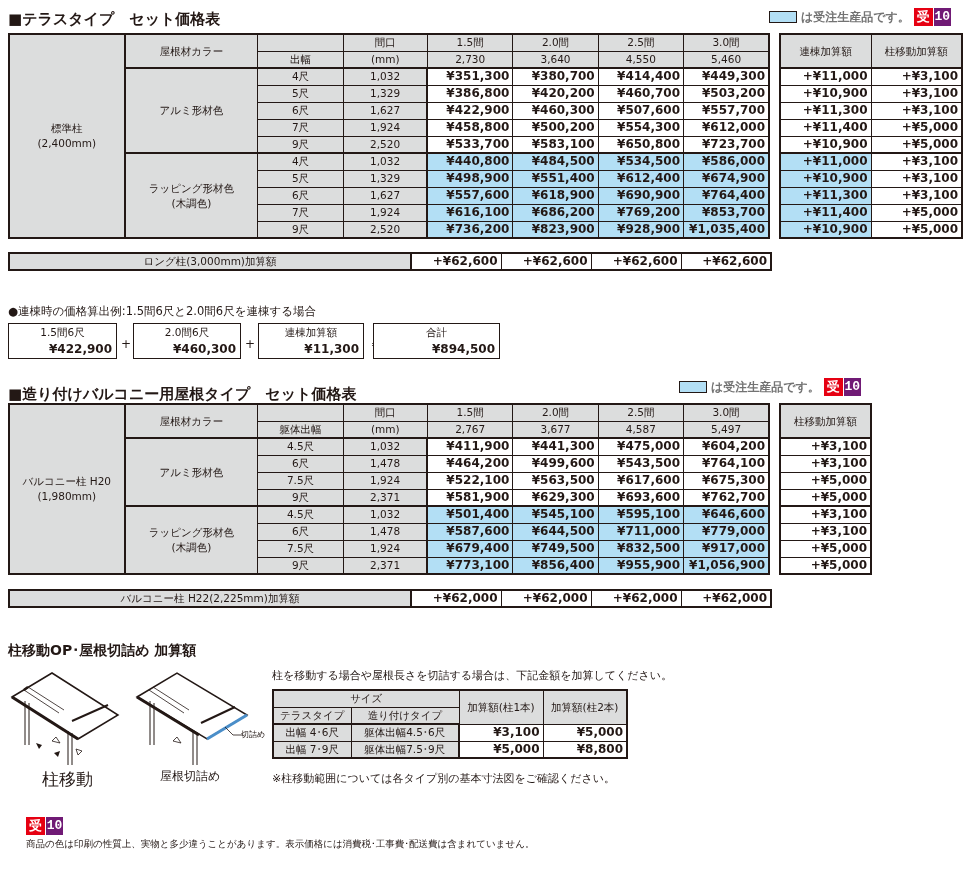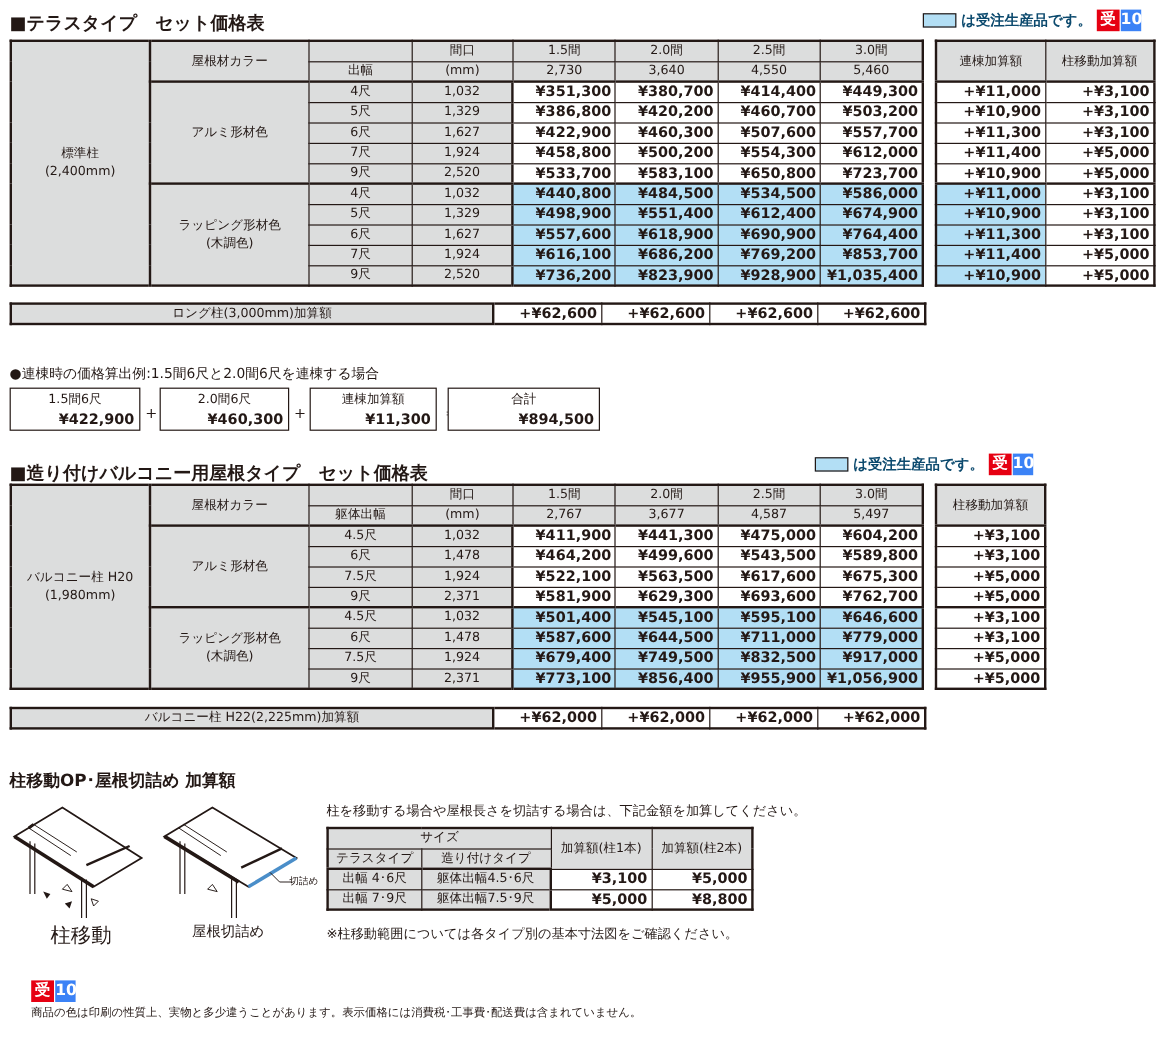--- a/index.html
+++ b/index.html
@@ -2,24 +2,24 @@
 <html><head>
 <meta charset="utf-8">
 <style>
   * { box-sizing: border-box; margin: 0; padding: 0; }
   html, body { width: 971px; height: 872px; background: #ffffff; overflow: hidden; }
   body { position: relative; font-family: "DejaVu Sans", "Liberation Sans", sans-serif; color: #231815; }
   .abs { position: absolute; }
   .h-title { font-weight: bold; font-size: 15px; letter-spacing: 0px; white-space: nowrap; }
   .legend { display: flex; align-items: center; gap: 4px; white-space: nowrap; }
   .legend .swatch { width: 28px; height: 12px; background: #b3dff5; border: 1px solid #231815; }
-  .legend .ltxt { color: #0c4a6e; font-weight: bold; font-size: 12px; font-family: Liberation Mono, monospace; }
+  .legend .ltxt { color: #737373; font-weight: bold; font-size: 12px; font-family: Liberation Mono, monospace; }
   .badge { display: inline-flex; height: 18px; font-weight: bold; font-size: 13px; color: #fff; }
   .badge .b1 { background: #e60012; width: 19px; text-align: center; line-height: 18px; }
-  .badge .b2 { background: #3b82f6; width: 17px; text-align: center; line-height: 18px; margin-left: 1px; }
+  .badge .b2 { background: #701a75; width: 17px; text-align: center; line-height: 18px; margin-left: 1px; font-family: Liberation Mono, monospace; }
 
   table.pt { border-collapse: collapse; table-layout: fixed; font-size: 10.5px; }
   table.pt td { border: 1px solid #231815; height: 17px; line-height: 15px; padding: 0 3px; white-space: nowrap; }
   .gray { background: #dcdddd; }
   .blue { background: #b3dff5; }
   .white { background: #ffffff; }
   .c { text-align: center; }
   .price { font-weight: bold; font-size: 12px; text-align: right; }
   table.pt.outer { border: 2px solid #231815; }
   .thickb { border-bottom: 2px solid #231815 !important; }
@@ -316,21 +316,21 @@
       <td class="white price">¥441,300</td>
       <td class="white price">¥475,000</td>
       <td class="white price">¥604,200</td>
     </tr>
     <tr>
       <td class="gray c">6尺</td>
       <td class="gray c">1,478</td>
       <td class="white price thickl">¥464,200</td>
       <td class="white price">¥499,600</td>
       <td class="white price">¥543,500</td>
-      <td class="white price">¥589,800</td>
+      <td class="white price">¥764,100</td>
     </tr>
     <tr>
       <td class="gray c">7.5尺</td>
       <td class="gray c">1,924</td>
       <td class="white price thickl">¥522,100</td>
       <td class="white price">¥563,500</td>
       <td class="white price">¥617,600</td>
       <td class="white price">¥675,300</td>
     </tr>
     <tr>

